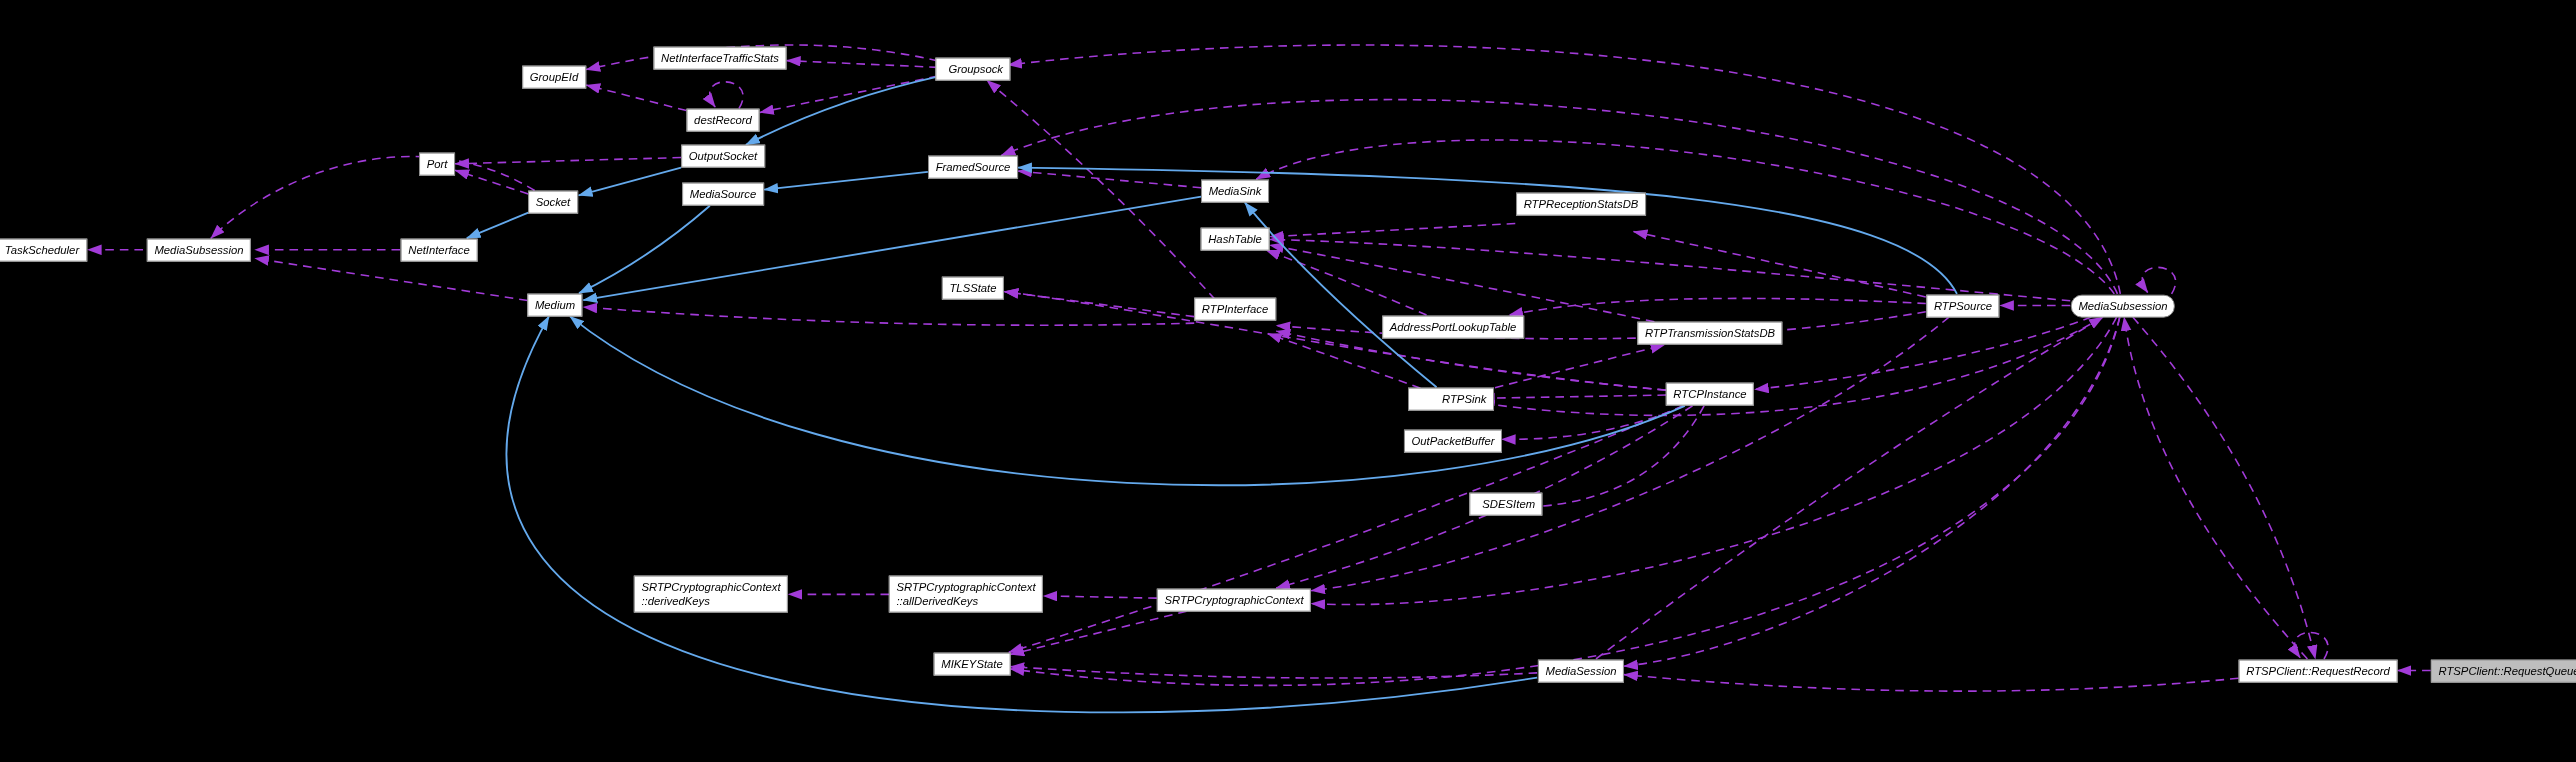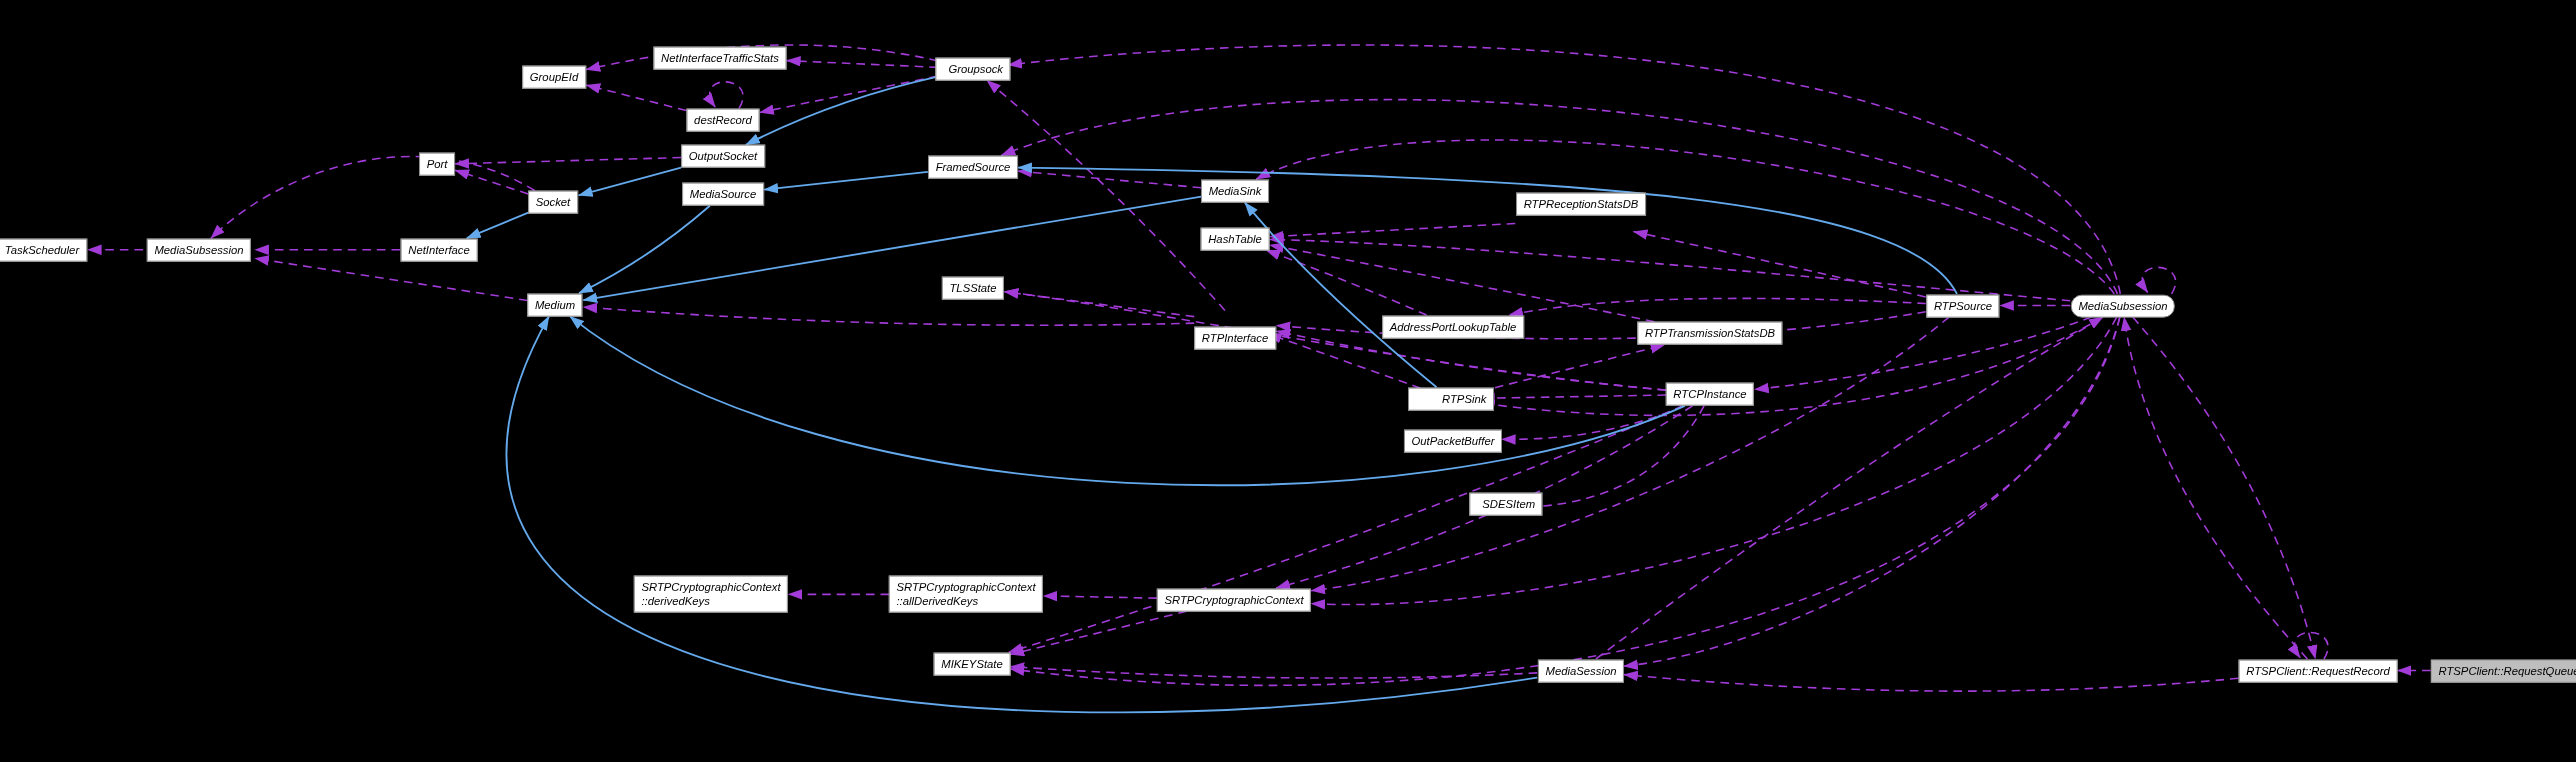--- a/index.html
+++ b/index.html
@@ -100,21 +100,21 @@
       <div class="node" style="left: 554px; top: 77px;">GroupEId</div>
       <div class="node" style="left: 720px; top: 58px;">NetInterfaceTrafficStats</div>
       <div class="node" style="left: 723px; top: 120px;">destRecord</div>
       <div class="node" style="left: 723px; top: 156px;">OutputSocket</div>
       <div class="node" style="left: 723px; top: 194px;">MediaSource</div>
       <div class="node" style="left: 973px; top: 69px; padding-left: 12px;">Groupsock</div>
       <div class="node" style="left: 973px; top: 167px;">FramedSource</div>
       <div class="node" style="left: 1235px; top: 191px;">MediaSink</div>
       <div class="node" style="left: 1235px; top: 239px;">HashTable</div>
       <div class="node" style="left: 973px; top: 288px;">TLSState</div>
-      <div class="node" style="left: 1235px; top: 338px;">RTPInterface</div>
+      <div class="node" style="left: 1235px; top: 309px;">RTPInterface</div>
       <div class="node" style="left: 1453px; top: 327px;">AddressPortLookupTable</div>
       <div class="node" style="left: 1581px; top: 204px;">RTPReceptionStatsDB</div>
       <div class="node" style="left: 1710px; top: 333px;">RTPTransmissionStatsDB</div>
       <div class="node" style="left: 1963px; top: 306px;">RTPSource</div>
       <div class="node" style="left: 2123px; top: 306px; border-radius: 11px;">MediaSubsession</div>
       <div class="node" style="left: 1710px; top: 394px;">RTCPInstance</div>
       <div class="node" style="left: 1451px; top: 399px; padding-left: 33px;">RTPSink</div>
       <div class="node" style="left: 1453px; top: 441px;">OutPacketBuffer</div>
       <div class="node" style="left: 1506px; top: 504px; padding-left: 12px;">SDESItem</div>
       <div class="node" style="left: 711px; top: 594px;">SRTPCryptographicContext

